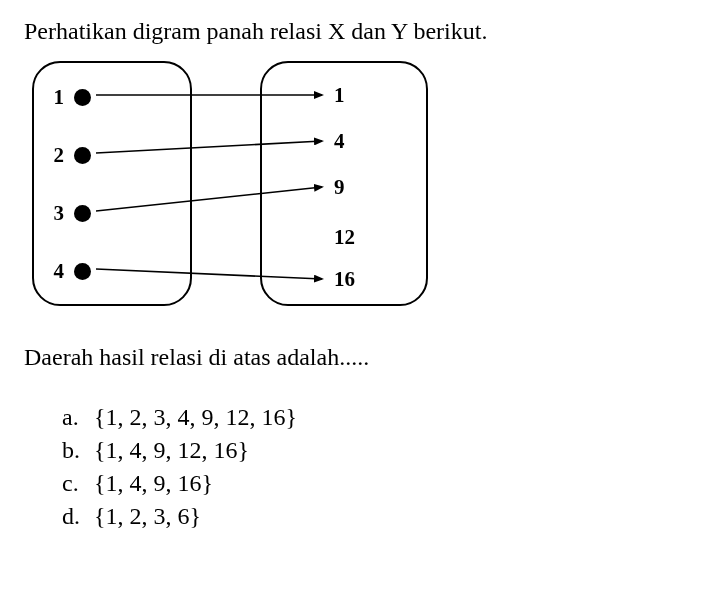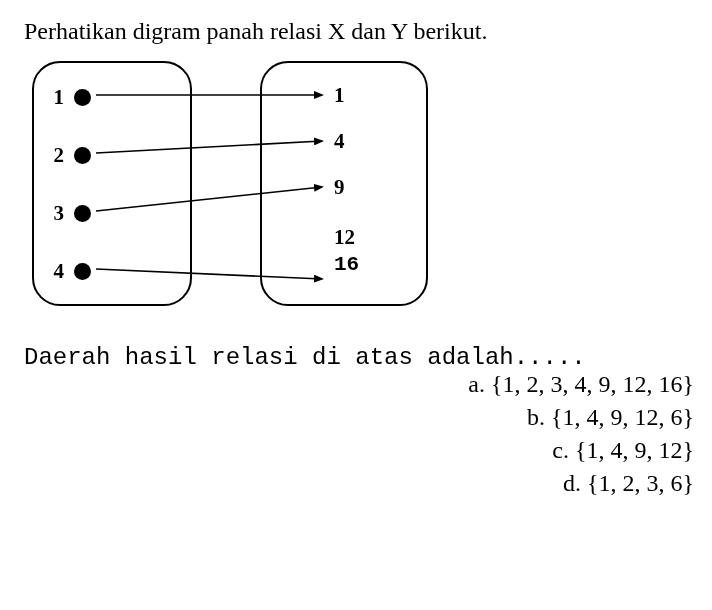--- a/index.html
+++ b/index.html
@@ -26,22 +26,22 @@
       border-radius: 28px;
       background: transparent;
     }
     .set-x { left: 8px; top: 8px; width: 160px; height: 245px; }
     .set-y { left: 236px; top: 8px; width: 168px; height: 245px; }
     .x-row { position: absolute; display: flex; align-items: center; left: 18px; }
     .x-row .lbl { font-weight: bold; font-size: 21px; width: 22px; text-align: right; margin-right: 10px; }
     .dot { width: 17px; height: 17px; border-radius: 50%; background: #000; display: inline-block; }
     .y-row { position: absolute; font-weight: bold; font-size: 21px; left: 310px; }
     svg.arrows { position: absolute; left: 0; top: 0; width: 420px; height: 265px; overflow: visible; pointer-events: none; }
-    .result-text { margin-bottom: 0; font-family: Liberation Mono, monospace; }
-    .options { padding-left: 38px; text-align: right; }
+    .result-text { margin-bottom: 33px; }
+    .options { padding-left: 38px; }
     .option-row { margin-bottom: 6px; }
     .opt-letter { display: inline-block; width: 26px; }
   </style>
 </head>
 <body>
 
 <div class="question">Perhatikan digram panah relasi X dan Y berikut.</div>
 
 <div class="diagram-area">
   <div class="set-box set-x"></div>
@@ -61,21 +61,21 @@
   </div>
   <div class="x-row" style="top: 206px;">
     <span class="lbl">4</span>
     <span class="dot"></span>
   </div>
 
   <div class="y-row" style="top: 30px;">1</div>
   <div class="y-row" style="top: 76px;">4</div>
   <div class="y-row" style="top: 122px;">9</div>
   <div class="y-row" style="top: 172px;">12</div>
-  <div class="y-row" style="top: 200px; font-family: Liberation Mono, monospace;">16</div>
+  <div class="y-row" style="top: 214px;">16</div>
 
   <svg class="arrows" viewBox="0 0 420 265">
     <defs>
       <marker id="arrowhead" markerWidth="10" markerHeight="8" refX="8" refY="4" orient="auto" markerUnits="userSpaceOnUse">
         <polygon points="0 0, 10 4, 0 8" fill="#000"></polygon>
       </marker>
     </defs>
     <line x1="72" y1="42" x2="298" y2="42" stroke="#000" stroke-width="1.6" marker-end="url(#arrowhead)"></line>
     <line x1="72" y1="100" x2="298" y2="88" stroke="#000" stroke-width="1.6" marker-end="url(#arrowhead)"></line>
     <line x1="72" y1="158" x2="298" y2="134" stroke="#000" stroke-width="1.6" marker-end="url(#arrowhead)"></line>
@@ -85,23 +85,23 @@
 
 <div class="result-text">Daerah hasil relasi di atas adalah.....</div>
 
 <div class="options">
   <div class="option-row">
     <span class="opt-letter">a.</span>
     <span>{1, 2, 3, 4, 9, 12, 16}</span>
   </div>
   <div class="option-row">
     <span class="opt-letter">b.</span>
-    <span>{1, 4, 9, 12, 6}</span>
+    <span>{1, 4, 9, 12, 16}</span>
   </div>
   <div class="option-row">
     <span class="opt-letter">c.</span>
-    <span>{1, 4, 9, 12}</span>
+    <span>{1, 4, 9, 16}</span>
   </div>
   <div class="option-row">
     <span class="opt-letter">d.</span>
     <span>{1, 2, 3, 6}</span>
   </div>
 </div>
 
 </body></html>

